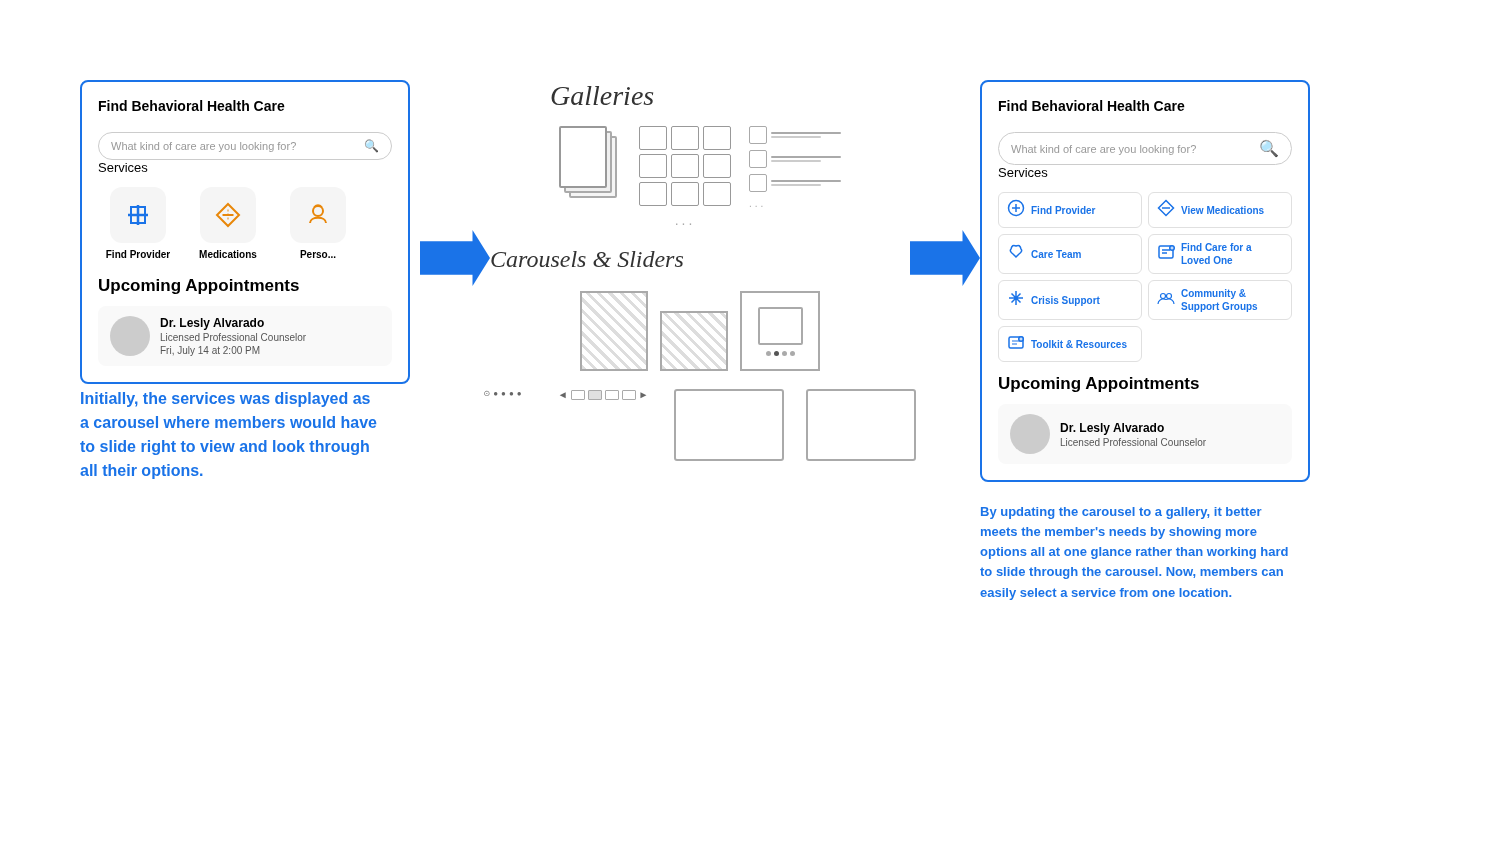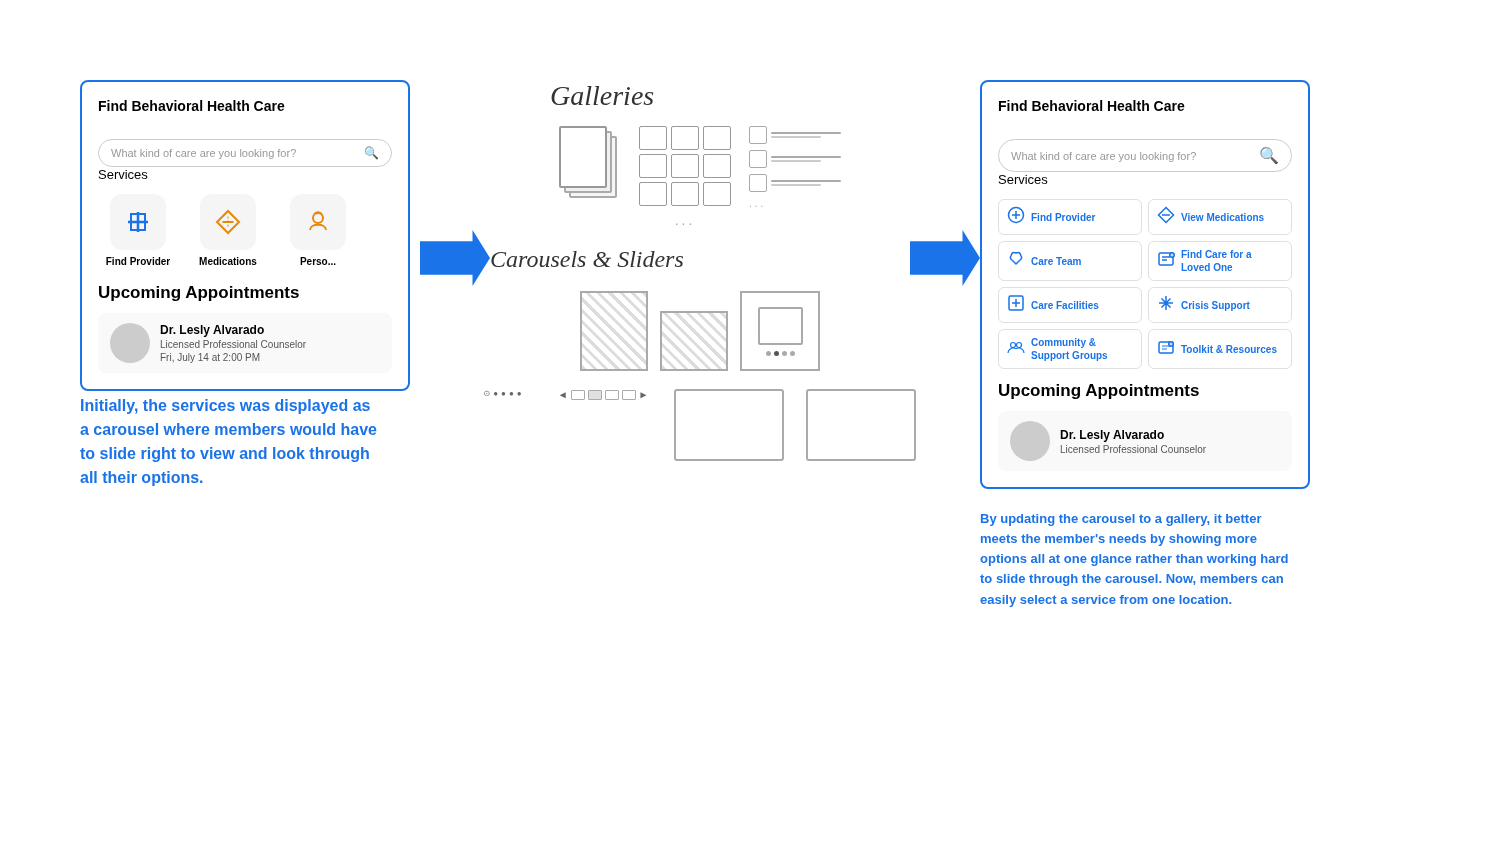--- a/index.html
+++ b/index.html
@@ -36,21 +36,21 @@
       border-radius: 8px;
       padding: 16px;
       background: #fff;
       width: 330px;
     }
 
     .card-title {
       font-size: 14px;
       font-weight: 700;
       color: #000;
-      margin-bottom: 25px;
+      margin-bottom: 18px;
     }
 
     .search-bar {
       border: 1px solid #ccc;
       border-radius: 20px;
       padding: 6px 12px;
       display: flex;
       align-items: center;
       justify-content: space-between;
     }
@@ -558,29 +558,20 @@
             <svg width="18" height="18" viewBox="0 0 18 18" fill="none">
                 <rect x="2" y="3" width="14" height="12" rx="1.5" stroke="#1a73e8" stroke-width="1.5" fill="none"></rect>
                 <path d="M5 7 L13 7 M5 10 L10 10" stroke="#1a73e8" stroke-width="1.5"></path>
                 <circle cx="15" cy="5" r="3" fill="#1a73e8"></circle>
                 <path d="M15 3.5 L15 6.5 M13.5 5 L16.5 5" stroke="white" stroke-width="1"></path>
               </svg>
           </span>
           <span class="service-grid-label">Find Care for a Loved One</span>
         </div>
 
-        <div class="service-grid-item">
-          <span class="service-grid-icon">
-            <svg width="18" height="18" viewBox="0 0 18 18" fill="none">
-                <rect x="2" y="2" width="14" height="14" rx="1.5" stroke="#1a73e8" stroke-width="1.5" fill="none"></rect>
-                <path d="M9 5 L9 13 M5 9 L13 9" stroke="#1a73e8" stroke-width="1.5"></path>
-              </svg>
-          </span>
-          <span class="service-grid-label">Care Facilities</span>
-        </div>
 
         <div class="service-grid-item">
           <span class="service-grid-icon">
             <svg width="18" height="18" viewBox="0 0 18 18" fill="none">
                 <path d="M9 2 L9 16 M2 9 L16 9 M4.5 4.5 L13.5 13.5 M13.5 4.5 L4.5 13.5" stroke="#1a73e8" stroke-width="1.5"></path>
               </svg>
           </span>
           <span class="service-grid-label">Crisis Support</span>
         </div>
 

